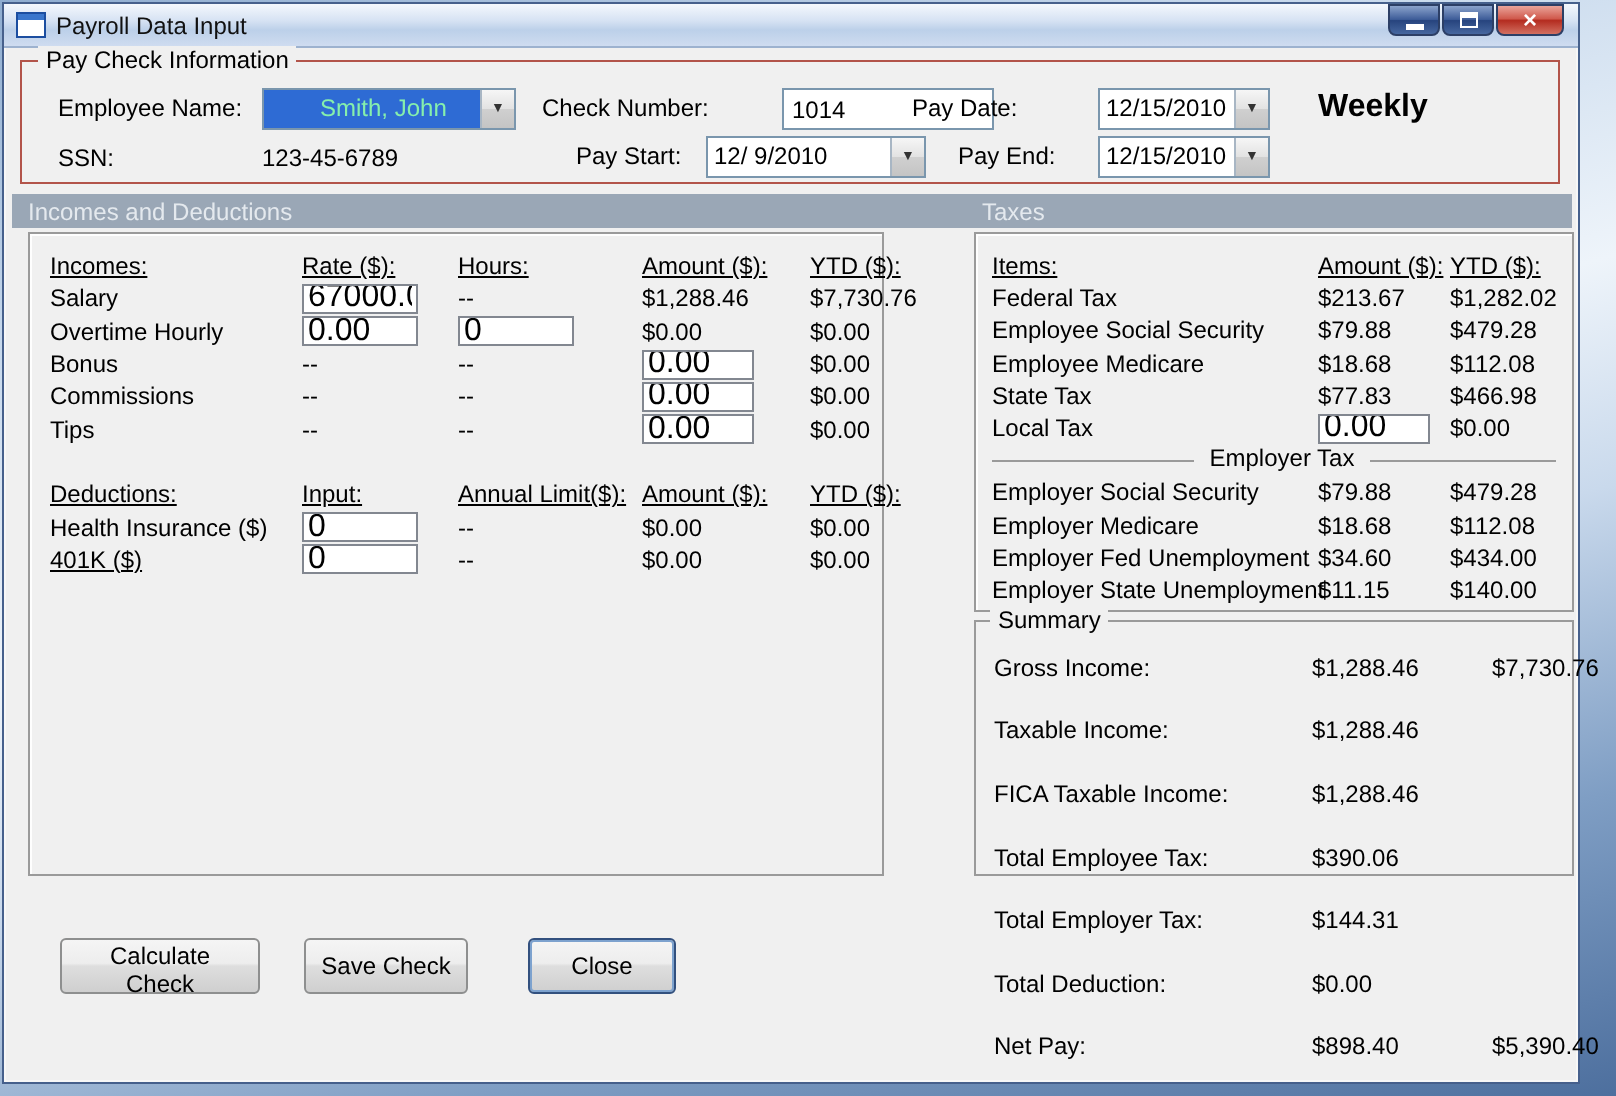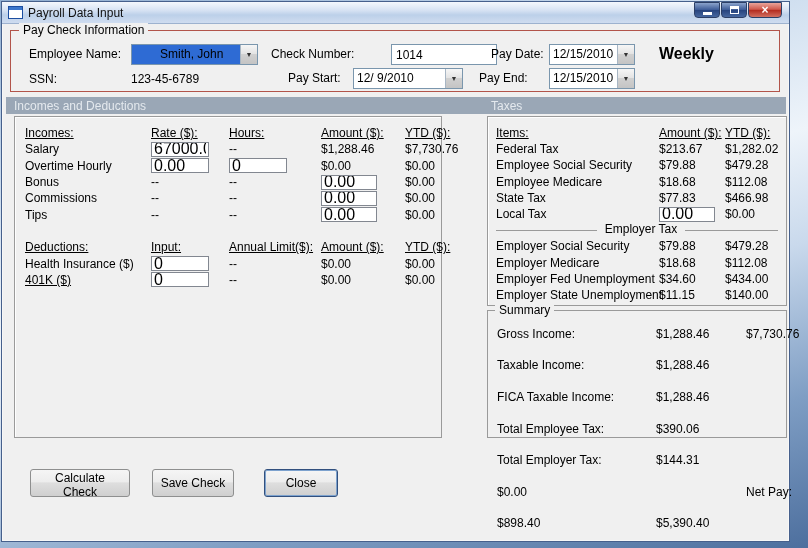--- a/index.html
+++ b/index.html
@@ -31,21 +31,21 @@
   .min-glyph { width:9px; height:3px; background:#fff; margin-top:7px; }
   .max-glyph { width:9px; height:8px; border:1px solid #fff; border-top-width:3px; }
   
   .groupbox { position:absolute; border:1px solid #b2544a; }
   .groupbox > .legend { position:absolute; top:-8px; left:8px; background:#f0f0f0; padding:0 4px; font-size:12px; }
   .label { position:absolute; white-space:nowrap; }
   .bold-big { font-weight:bold; font-size:16px; }
   .textbox { position:absolute; height:21px; border:1px solid #7a96ad; background:#fff; font-family:inherit; font-size:12px; padding:1px 4px; }
   .combo { position:absolute; height:21px; border:1px solid #7a96ad; background:#fff; display:flex; overflow:hidden; }
   .combo-sel { flex:1; font-size:12px; padding:2px 3px; white-space:nowrap; }
-  .sel-hi { background:#2e6bd4; color:#000000;padding-left:28px; }
+  .sel-hi { background:#2e6bd4; color:#86efac;padding-left:28px; }
   .combo-btn { width:17px; flex:0 0 auto; border-left:1px solid #a8b6c4;
     background:linear-gradient(#f6f6f6,#e2e2e2 50%,#d0d0d0 50%,#c4c4c4);
     display:flex; align-items:center; justify-content:center; font-size:7px; color:#333; }
   
   .section-band { position:absolute; left:4px; top:95px; width:780px; height:17px; background:#9aa7b6; }
   .section-band span { position:absolute; top:2px; color:#e4e9ee; font-size:12px; }
   
   .panel { position:absolute; background:#f0f0f0; border:1px solid #9a9a9a; box-shadow: inset 1px 1px 0 rgba(255,255,255,.9); }
   .grid { display:grid; align-items:center; font-size:12px; }
   .inc-grid { grid-template-columns:126px 78px 92px 84px 1fr; grid-auto-rows:16.3px; padding:8px 0 0 10px; }
@@ -94,21 +94,21 @@
 
     <span class="label" style="left:18px; top:16px;">Employee Name:</span>
     <div class="combo" style="left:120px; top:13px; width:127px;">
       <span class="combo-sel sel-hi">Smith, John</span>
       <span class="combo-btn">▼</span>
     </div>
 
     <span class="label" style="left:260px; top:16px;">Check Number:</span>
     <input class="textbox" style="left: 342px; top: 13px; width: 106px; margin-left: 38px;" value="1014">
 
-    <span class="label" style="left:480px; top:16px;">Pay Date:</span>
+    <span class="label" style="left:445px; top:16px;">Pay Date:</span>
     <div class="combo" style="left:538px; top:13px; width:86px;">
       <span class="combo-sel">12/15/2010</span>
       <span class="combo-btn">▼</span>
     </div>
 
     <span class="label bold-big" style="left:648px; top:14px;">Weekly</span>
 
     <span class="label" style="left:18px; top:41px;">SSN:</span>
     <span class="label" style="left:120px; top:41px;">123-45-6789</span>
 
@@ -252,20 +252,21 @@
       <span class="cell"></span>
 
       <span class="cell">Total Employee Tax:</span>
       <span class="cell">$390.06</span>
       <span class="cell"></span>
 
       <span class="cell">Total Employer Tax:</span>
       <span class="cell">$144.31</span>
       <span class="cell"></span>
 
+      <span class="cell">Total Deduction:</span>
       <span class="cell">$0.00</span>
       <span class="cell"></span>
 
       <span class="cell">Net Pay:</span>
       <span class="cell">$898.40</span>
       <span class="cell">$5,390.40</span>
     </div>
   </div>
 
   <button class="btn" style="left:28px; top:467px; width:100px;">Calculate Check</button>

